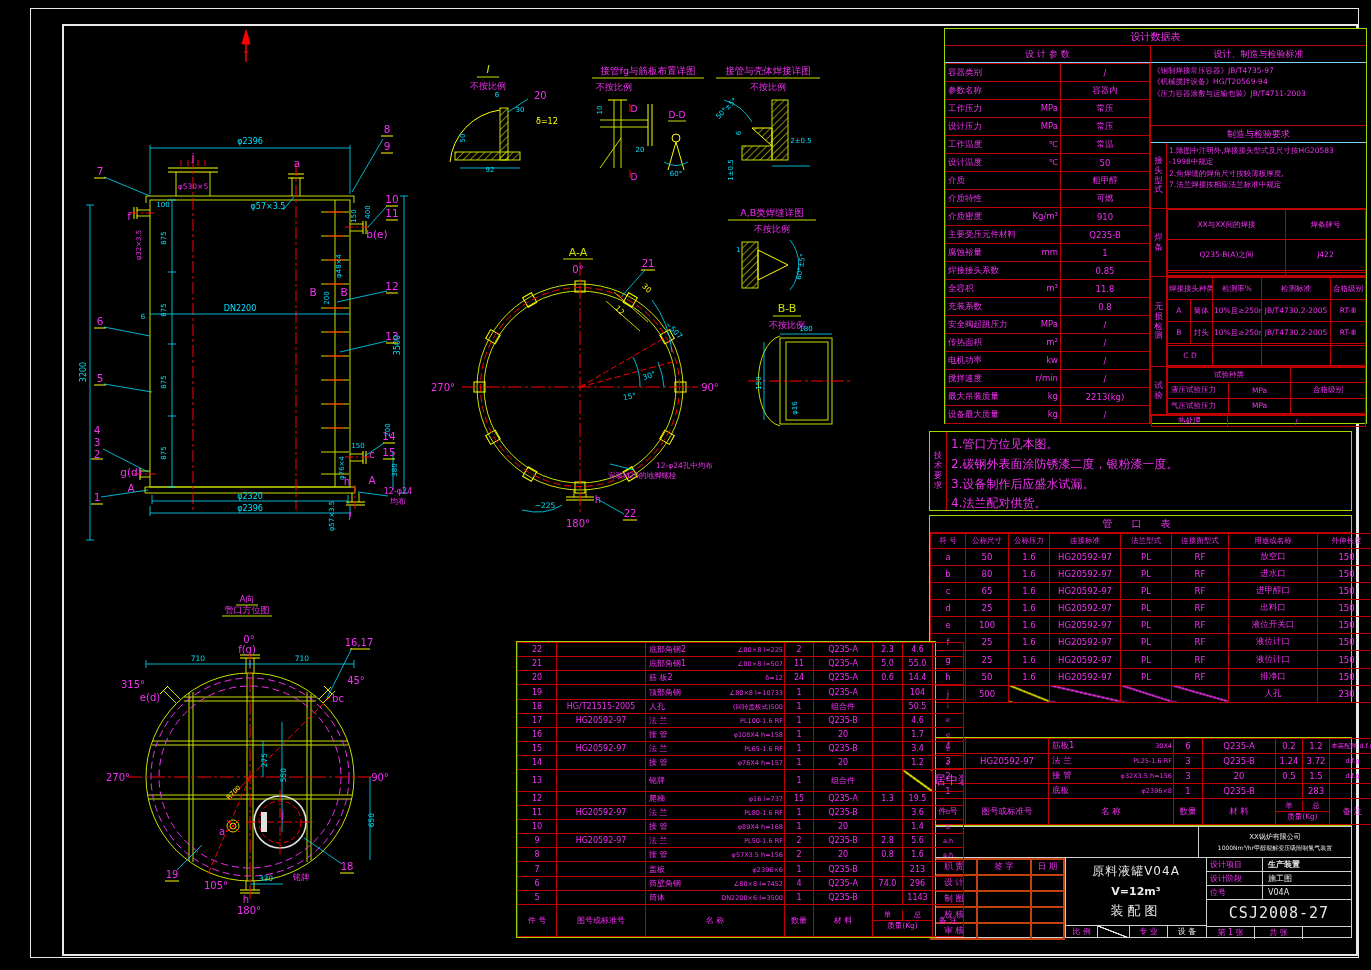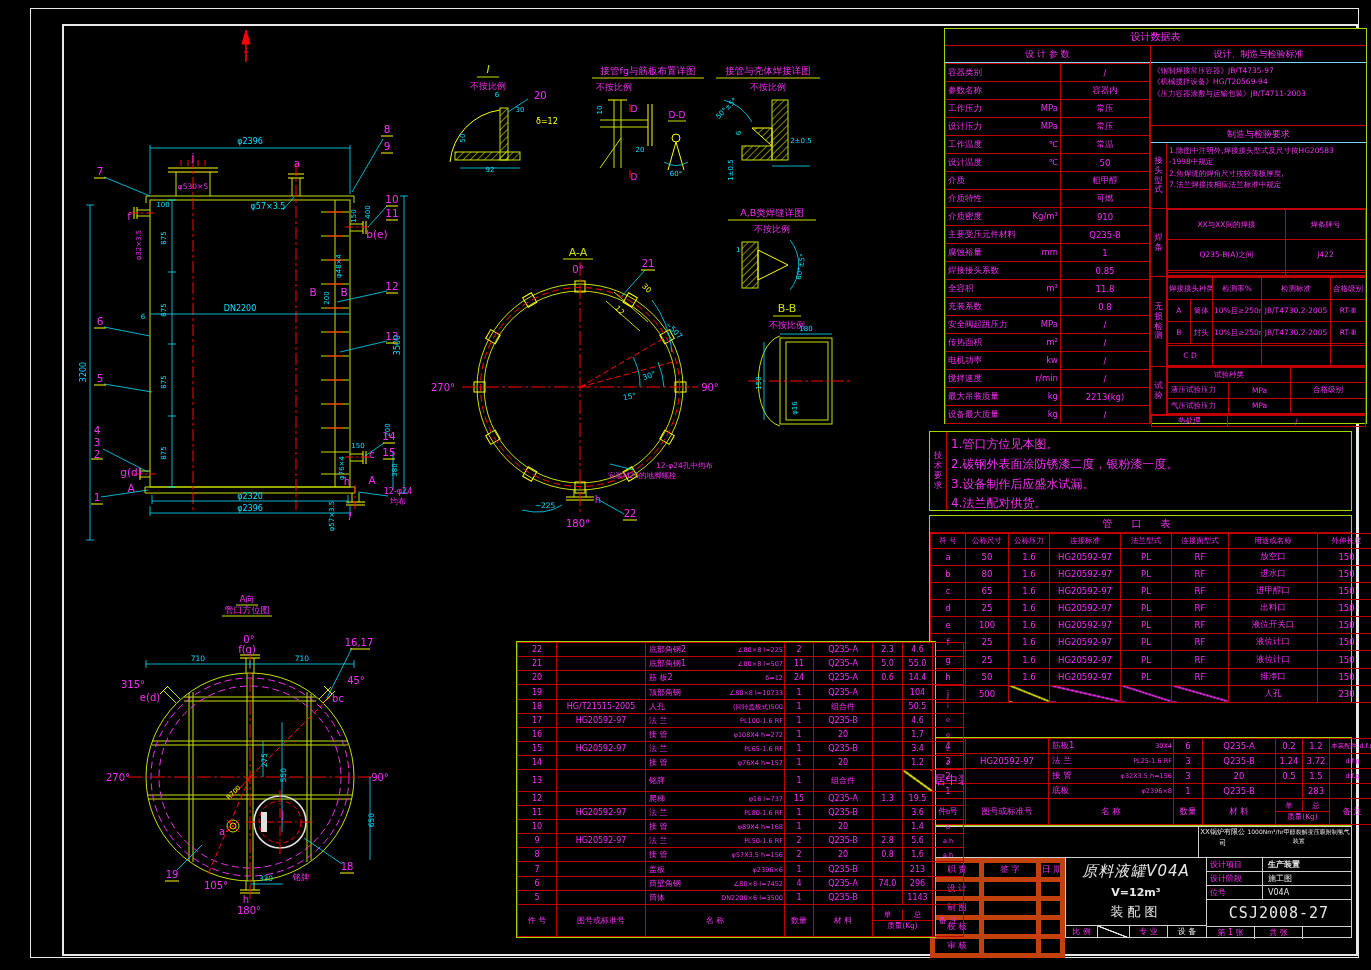--- a/index.html
+++ b/index.html
@@ -30,24 +30,24 @@
   .notes-body{display:flex;height:100%;}
   .notes-lines{flex:1;color:#f230f2;font-size:12px;line-height:1.65;padding:3px 4px;}
   
   table.gt{border-collapse:collapse;width:100%;table-layout:fixed;}
   table.gt td{border:1px solid #c00000;color:#f230f2;text-align:center;font-size:8.5px;overflow:hidden;white-space:nowrap;padding:0 1px;}
   .slash{background:linear-gradient(to top right,transparent 47%,#f230f2 48%,#f230f2 52%,transparent 53%);}
   .slash-y{background:linear-gradient(to top right,transparent 47%,#ffff00 48%,#ffff00 52%,transparent 53%);}
   .nm{float:left;}
   .sp{float:right;font-size:6.5px;padding-top:2px;}
   table.wt{border-collapse:collapse;width:100%;height:100%;table-layout:fixed;}
-  table.wt td{border:5px solid #c2410c;color:#f230f2;font-size:8.5px;text-align:center;overflow:hidden;white-space:nowrap;}
-  .company{font-size:7px;line-height:1.5;color:#e8e8e8;text-align:center;display:flex;justify-content:center;height:100%;}
+  table.wt td{border:2px solid #c2410c;color:#f230f2;font-size:8.5px;text-align:center;overflow:hidden;white-space:nowrap;}
+  .company{font-size:7px;line-height:1.5;color:#e8e8e8;text-align:center;display:flex;flex-direction:column;justify-content:center;height:100%;}
   .main-title{display:flex;flex-direction:column;justify-content:space-evenly;align-items:center;height:100%;color:#e8e8e8;}
-  .mt1{font-size:15px;letter-spacing:1px;font-style:italic;}
+  .mt1{font-size:12px;letter-spacing:1px;}
   .mt2{font-size:11px;font-weight:bold;}
   .mt3{font-size:13px;letter-spacing:4px;}
   .fld{display:flex;border-bottom:1px solid #cfcfcf;height:14px;line-height:13px;font-size:8px;}
   .fld .fl{width:52px;color:#f230f2;padding-left:3px;border-right:1px solid #cfcfcf;}
   .fld .fv{flex:1;color:#e8e8e8;padding-left:5px;}
   .csj{height:26px;line-height:26px;text-align:center;color:#e8e8e8;font-size:15px;font-family:"DejaVu Sans Mono",monospace;letter-spacing:1px;}
   .strip{display:flex;height:13px;line-height:12px;font-size:8px;color:#f230f2;}
   .strip>div{border-right:1px solid #cfcfcf;border-top:1px solid #cfcfcf;text-align:center;box-sizing:border-box;overflow:hidden;}
   .slashw{background:linear-gradient(to top right,transparent 46%,#e8e8e8 48%,#e8e8e8 52%,transparent 54%);}
   
@@ -1216,21 +1216,21 @@
             <td>Q235-B</td>
             <td></td>
             <td>4.6</td>
             <td style="font-size: 6.5px;">e</td>
           </tr>
           <tr>
             <td>16</td>
             <td></td>
             <td style="text-align: left; padding-left: 3px;">
               <span class="nm">接 管</span>
-              <span class="sp">φ108X4  h=272</span>
+              <span class="sp">φ108X4  h=158</span>
             </td>
             <td>1</td>
             <td>20</td>
             <td></td>
             <td>1.7</td>
             <td style="font-size: 6.5px;">e</td>
           </tr>
           <tr>
             <td>15</td>
             <td>HG20592-97</td>

